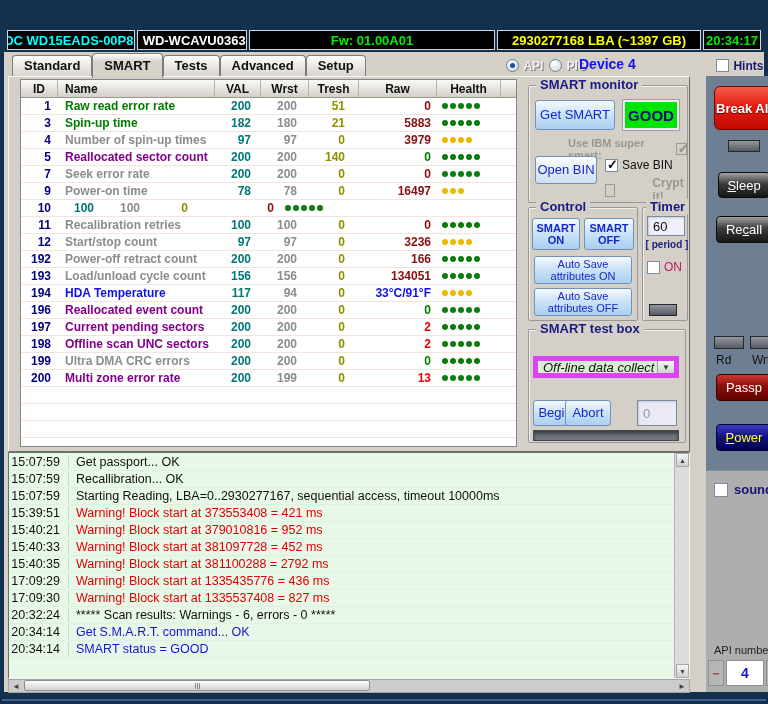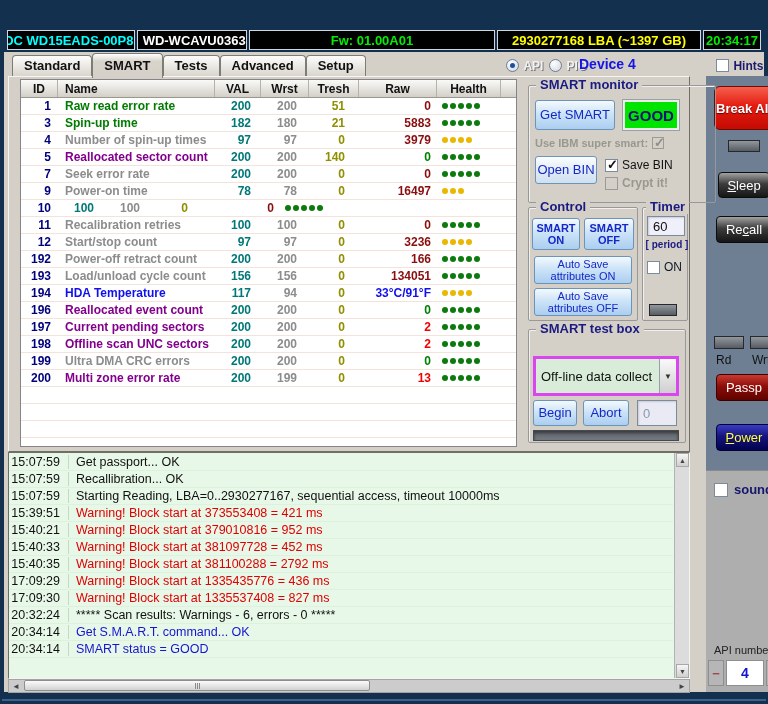--- a/index.html
+++ b/index.html
@@ -79,24 +79,24 @@
 
   
   .panels { position:absolute; left:517px; top:2px; width:163px; height:368px; font-size:12px; }
   .groupbox { position:absolute; border:1px solid #98989a; border-radius:2px; box-shadow:inset 1px 1px 0 #f2f0ec; }
   .gb-title { position:absolute; top:-9px; left:7px; background:#d4d0c8; padding:0 4px; color:#1a1a80; font-weight:bold; font-size:13px; white-space:nowrap; }
   .btn-blue { position:absolute; border:1px solid #6e93b8; border-radius:3px; color:#1428c8;
     background:linear-gradient(#f4f9fe,#cde4f7 45%,#abcef0); display:flex; align-items:center; justify-content:center;
     text-align:center; line-height:1.12; }
   .good-box { position:absolute; background:#00e400; border:2px solid #ececec; outline:1px solid #9aa0a8;
     color:#101078; font-weight:bold; font-size:15px; display:flex; align-items:center; justify-content:center;text-align:center; }
-  .gray-label { color:#98988e; font-weight:bold; font-size:11px; }
+  .gray-label { color:#98988e; font-weight:bold; font-size:11px;margin-left:33px; }
   .inputbox { position:absolute; background:#f0f0fa; border:1px solid #7b8b9b; box-shadow:inset 1px 1px 2px #c8ccd8;
     display:flex; align-items:center; padding-left:5px; font-size:13px; color:#111; }
-  .dd { position:absolute; height:40px; border:3px solid #d946ef; background:#d9ecd9; display:flex; }
+  .dd { position:absolute; height:22px; border:5px solid #d946ef; background:#d9ecd9; display:flex;font-style:italic; }
   .dd-text { flex:1; display:flex; align-items:center; padding-left:5px; font-size:13px; color:#111; white-space:nowrap; overflow:hidden; }
   .dd-btn { width:17px; border-left:1px solid #98a0a8; background:linear-gradient(#fafafa,#cfcfcf); display:flex; align-items:center; justify-content:center; font-size:8px; color:#333; }
   .progress { position:absolute; background:linear-gradient(#5a5f66,#757b83); border:1px solid #46494e; box-shadow:inset 0 2px 3px #3a3d42; }
 
   
   .log { position:absolute; left:4px; top:400px; width:682px; height:227px; background:#e8f8e8;
     border:1px solid; border-color:#6f6f67 #f7f5f1 #f7f5f1 #6f6f67; overflow:hidden; }
   .log-line { display:flex; height:17px; align-items:center; font-size:12.5px; border-bottom:1px solid #ddf1dd; }
   .lt { width:60px; text-align:right; padding-right:8px; border-right:1px solid #c2dcc2; color:#101010; flex-shrink:0; }
   .lx { padding-left:7px; white-space:nowrap; }
@@ -426,21 +426,21 @@
             </div>
             <div class="trow"></div>
             <div class="trow"></div>
             <div class="trow"></div>
             <div class="trow"></div>
           </div>
       </div>
 
       <div class="panels">
 
-        <div class="groupbox" style="left:2px;top:6px;width:188px;height:118px;">
+        <div class="groupbox" style="left:2px;top:6px;width:160px;height:118px;">
           <div class="gb-title">SMART monitor</div>
           <div class="btn-blue" style="left:6px;top:14px;width:80px;height:30px;font-size:13px;">Get SMART</div>
           <div class="good-box" style="left:94px;top:14px;width:56px;height:30px;">GOOD</div>
           <div style="position:absolute;left:6px;top:51px;display:flex;align-items:center;gap:4px;">
             <span class="gray-label">Use IBM super smart:</span>
             <span class="cb gray checked" style="width:12px;height:12px;"></span>
           </div>
           <div class="btn-blue" style="left:6px;top:70px;width:62px;height:28px;font-size:13px;background:linear-gradient(#fbfdff,#e4edf6 45%,#d0e0f0);">Open BIN</div>
           <div style="position:absolute;left:76px;top:72px;display:flex;align-items:center;gap:4px;">
             <span class="cb checked"></span>
@@ -459,33 +459,33 @@
           <div class="btn-blue" style="left:5px;top:48px;width:98px;height:28px;font-size:11px;padding:0 6px;">Auto Save attributes ON</div>
           <div class="btn-blue" style="left:5px;top:80px;width:98px;height:28px;font-size:11px;padding:0 6px;">Auto Save attributes OFF</div>
         </div>
 
         <div class="groupbox" style="left:116px;top:128px;width:46px;height:114px;">
           <div class="gb-title" style="left:3px;">Timer</div>
           <div class="inputbox" style="left:4px;top:8px;width:38px;height:20px;">60</div>
           <div style="position:absolute;left:2px;top:31px;width:44px;text-align:center;color:#1a1a80;font-size:10px;font-weight:bold;">[ period ]</div>
           <div style="position:absolute;left:4px;top:52px;display:flex;align-items:center;gap:4px;">
             <span class="cb"></span>
-            <span style="font-size:12px;color:#0f172a;">ON</span>
+            <span style="font-size:12px;color:#be185d;">ON</span>
           </div>
           <div class="led" style="left:6px;top:96px;width:28px;height:12px;"></div>
         </div>
 
         <div class="groupbox" style="left:2px;top:250px;width:158px;height:114px;">
           <div class="gb-title">SMART test box</div>
           <div class="dd" style="left:4px;top:26px;width:146px;">
             <div class="dd-text">Off-line data collect</div>
             <div class="dd-btn">▼</div>
           </div>
           <div class="btn-blue" style="left:4px;top:70px;width:44px;height:26px;font-size:13px;">Begin</div>
-          <div class="btn-blue" style="left:54px;top:70px;width:46px;height:26px;font-size:13px;">Abort</div>
+          <div class="btn-blue" style="left:36px;top:70px;width:46px;height:26px;font-size:13px;">Abort</div>
           <div class="inputbox" style="left:108px;top:70px;width:40px;height:26px;color:#8a9ab0;background:#eaeaf4;">0</div>
           <div class="progress" style="left:4px;top:100px;width:146px;height:11px;"></div>
         </div>
 
       </div>
     </div>
 
     <div class="log">
       <div id="log-body" style="position:absolute;left:0;top:1px;right:16px;">
           <div class="log-line">

